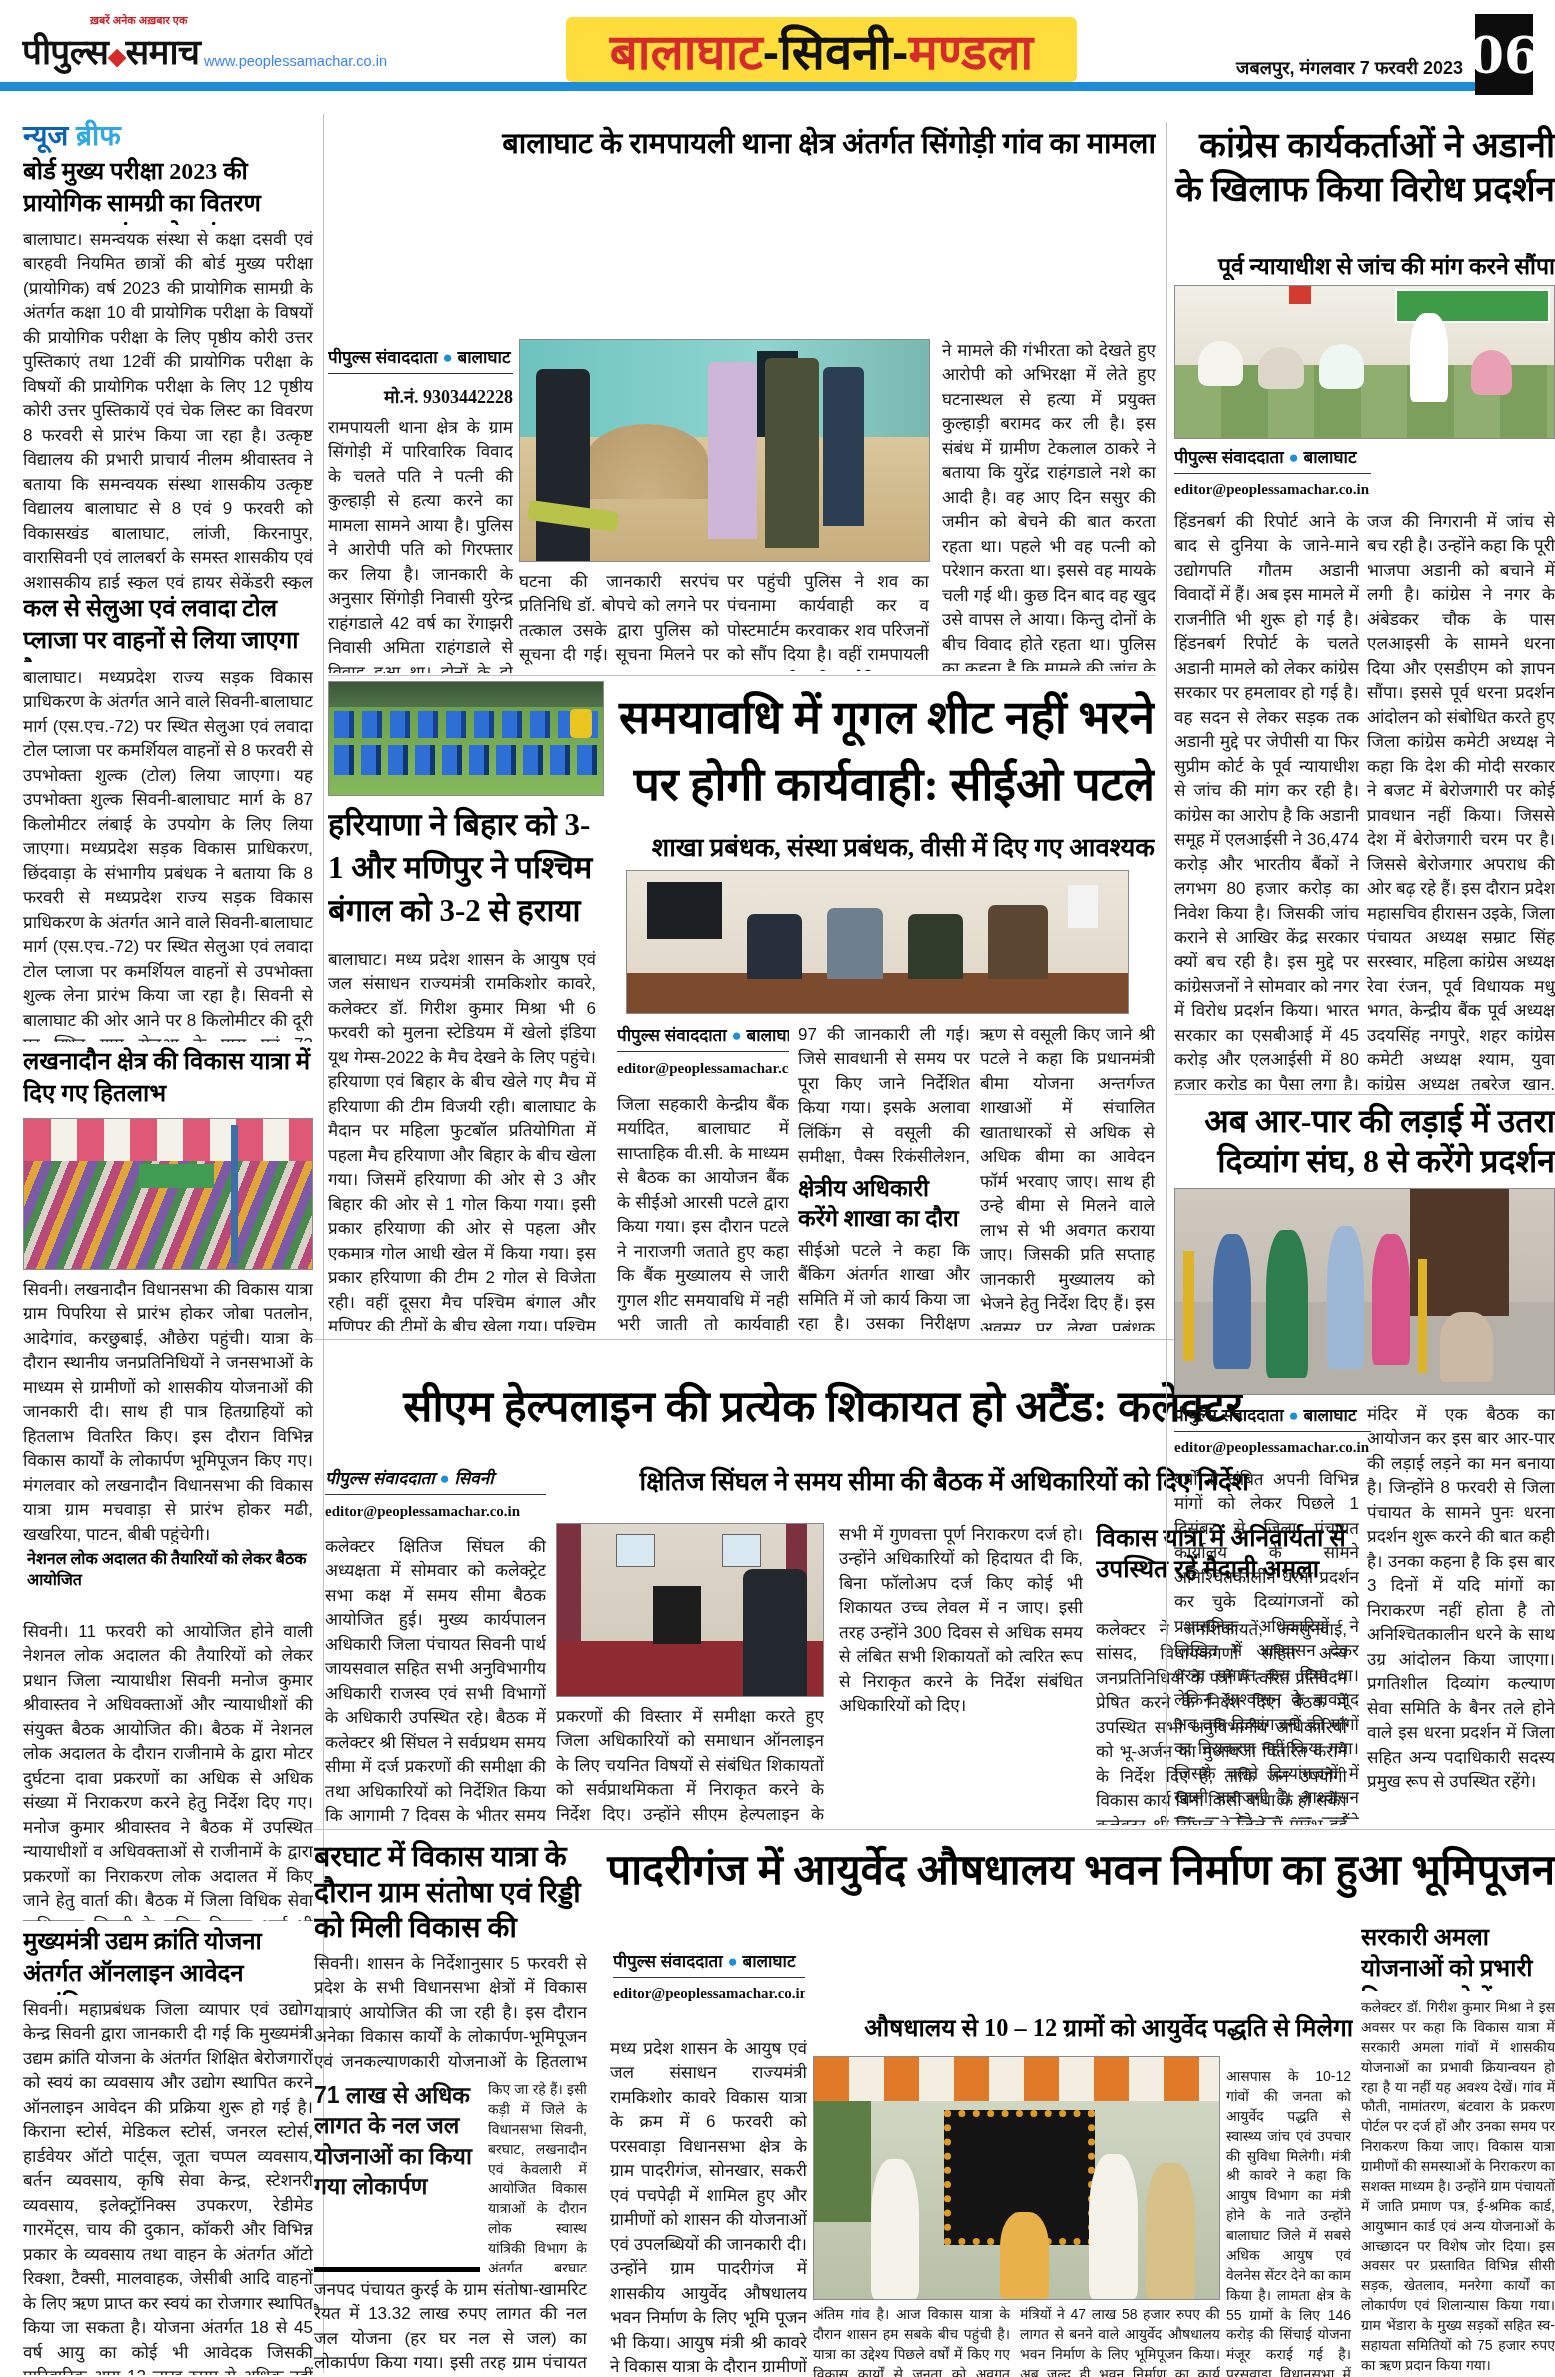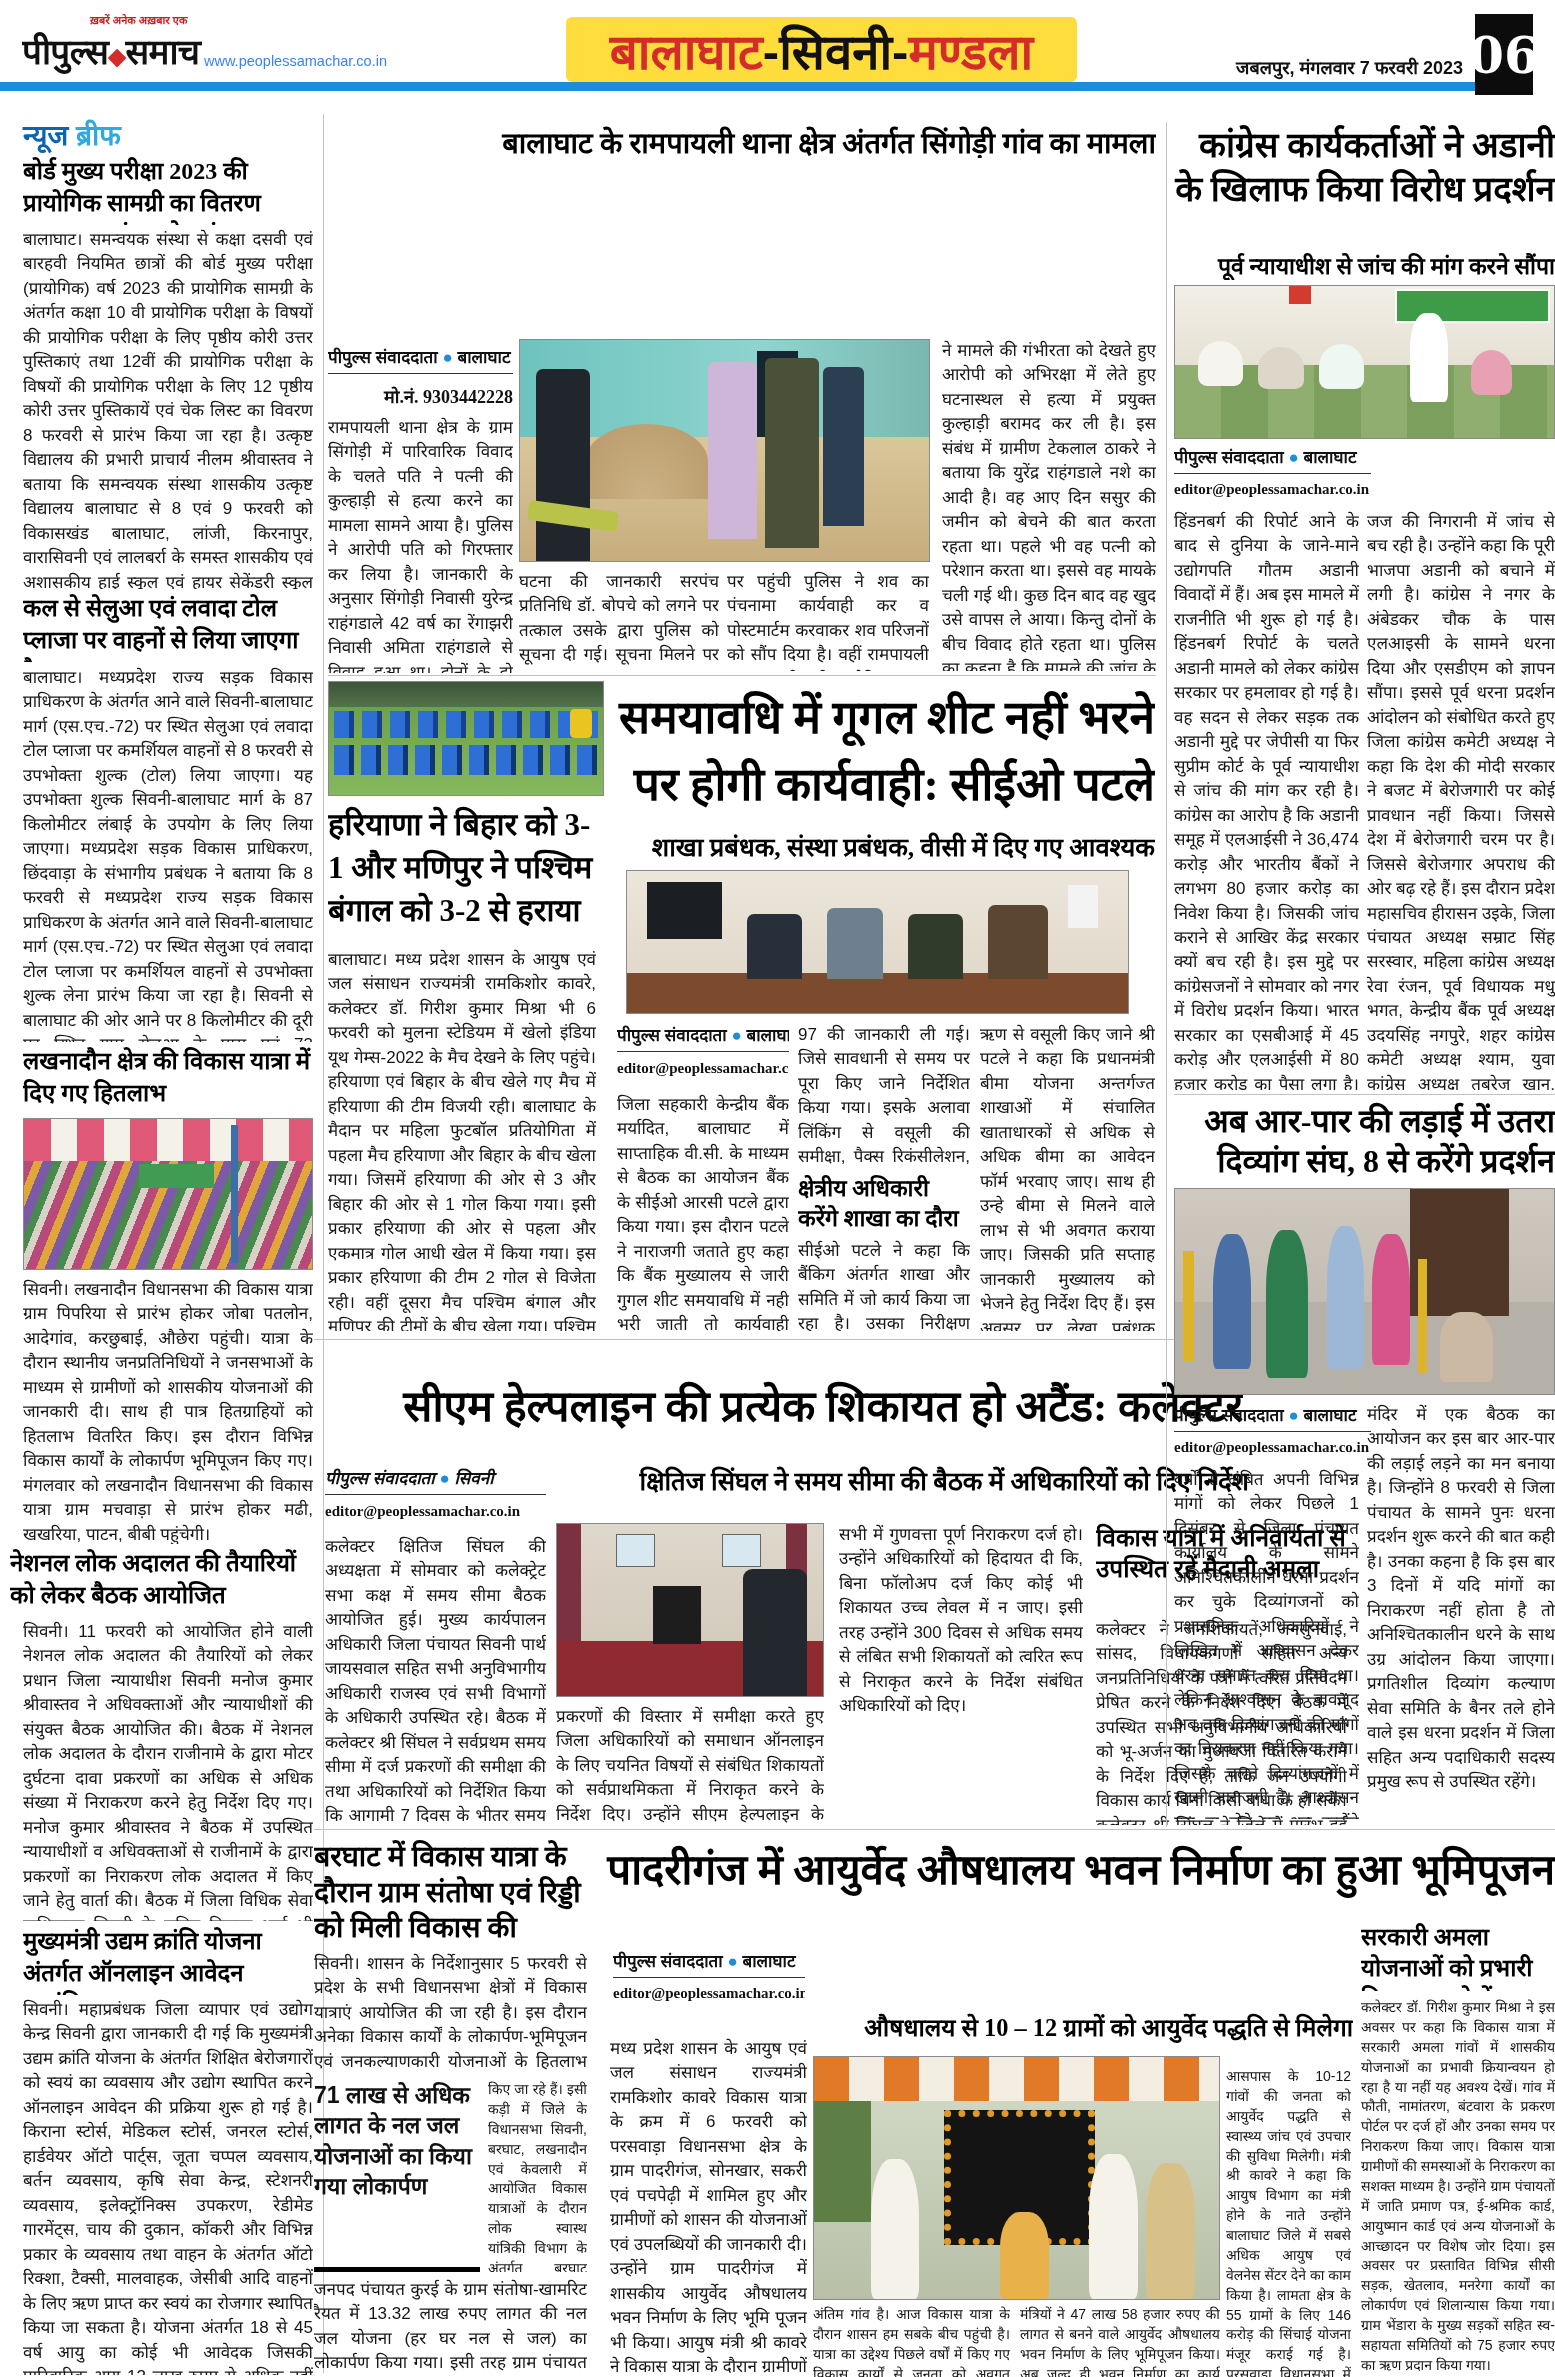--- a/index.html
+++ b/index.html
@@ -57,21 +57,21 @@
 
   <div class="abs hl" style="left:23px;top:1046px;width:290px;height:69px;font-size:24px;line-height:1.32;">लखनादौन क्षेत्र की विकास यात्रा में दिए गए हितलाभ</div>
   <div class="abs photo" style="left:23px;top:1118px;width:290px;height:152px;">
     <div class="ph-el" style="left:0;top:0;width:100%;height:28%;background:repeating-linear-gradient(90deg,#e05878 0 27px,#f4f1e8 27px 53px);"></div>
     <div class="ph-el" style="left:0;top:28%;width:100%;height:72%;background:repeating-linear-gradient(112deg,#b84a79 0 9.3px,#e0a63a 9.3px 17.4px,#7c5aa8 17.4px 27px,#4a8a4f 27px 35px,#d8d2c6 35px 42px);"></div>
     <div class="ph-el" style="left:40%;top:30%;width:26%;height:16%;background:#3f9c52;"></div>
     <div class="ph-el" style="left:72%;top:4%;width:2.4%;height:92%;background:#3d6ea8;"></div>
   </div>
   <div class="abs bt" style="left:23px;top:1278px;width:290px;height:266px;">सिवनी। लखनादौन विधानसभा की विकास यात्रा ग्राम पिपरिया से प्रारंभ होकर जोबा पतलोन, आदेगांव, करछुबाई, औछेरा पहुंची। यात्रा के दौरान स्थानीय जनप्रतिनिधियों ने जनसभाओं के माध्यम से ग्रामीणों को शासकीय योजनाओं की जानकारी दी। साथ ही पात्र हितग्राहियों को हितलाभ वितरित किए। इस दौरान विभिन्न विकास कार्यों के लोकार्पण भूमिपूजन किए गए। मंगलवार को लखनादौन विधानसभा की विकास यात्रा ग्राम मचवाड़ा से प्रारंभ होकर मढी, खखरिया, पाटन, बीबी पहुंचेगी।</div>
 
-  <div class="abs hl" style="left:10px;top:1548px;width:290px;height:69px;font-size:24px;line-height:1.32;">नेशनल लोक अदालत की तैयारियों को लेकर बैठक आयोजित</div>
+  <div class="abs hl" style="left:27px;top:1548px;width:290px;height:69px;font-size:16px;line-height:1.32;">नेशनल लोक अदालत की तैयारियों को लेकर बैठक आयोजित</div>
   <div class="abs bt" style="left:23px;top:1620px;width:290px;height:301px;">सिवनी। 11 फरवरी को आयोजित होने वाली नेशनल लोक अदालत की तैयारियों को लेकर प्रधान जिला न्यायाधीश सिवनी मनोज कुमार श्रीवास्तव ने अधिवक्ताओं और न्यायाधीशों की संयुक्त बैठक आयोजित की। बैठक में नेशनल लोक अदालत के दौरान राजीनामे के द्वारा मोटर दुर्घटना दावा प्रकरणों का अधिक से अधिक संख्या में निराकरण करने हेतु निर्देश दिए गए। मनोज कुमार श्रीवास्तव ने बैठक में उपस्थित न्यायाधीशों व अधिवक्ताओं से राजीनामें के द्वारा प्रकरणों का निराकरण लोक अदालत में किए जाने हेतु वार्ता की। बैठक में जिला विधिक सेवा प्राधिकरण सिवनी के सचिव विकास शर्मा भी उपस्थित रहे। बैठक में सुनील कुमार मिश्र, खालिद मोहतर्रम अहमद एवं जयदीप सोनबर्से न्यायाधीशगण ने भी भाग लिया। तथा अभिभाषकगण भी उपस्थित रहे।</div>
 
   <div class="abs hl" style="left:23px;top:1926px;width:290px;height:69px;font-size:24px;line-height:1.32;">मुख्यमंत्री उद्यम क्रांति योजना अंतर्गत ऑनलाइन आवेदन आमंत्रित</div>
   <div class="abs bt" style="left:23px;top:1998px;width:290px;height:377px;">सिवनी। महाप्रबंधक जिला व्यापार एवं उद्योग केन्द्र सिवनी द्वारा जानकारी दी गई कि मुख्यमंत्री उद्यम क्रांति योजना के अंतर्गत शिक्षित बेरोजगारों को स्वयं का व्यवसाय और उद्योग स्थापित करने ऑनलाइन आवेदन की प्रक्रिया शुरू हो गई है। किराना स्टोर्स, मेडिकल स्टोर्स, जनरल स्टोर्स, हार्डवेयर ऑटो पार्ट्स, जूता चप्पल व्यवसाय, बर्तन व्यवसाय, कृषि सेवा केन्द्र, स्टेशनरी व्यवसाय, इलेक्ट्रॉनिक्स उपकरण, रेडीमेड गारमेंट्स, चाय की दुकान, कॉकरी और विभिन्न प्रकार के व्यवसाय तथा वाहन के अंतर्गत ऑटो रिक्शा, टैक्सी, मालवाहक, जेसीबी आदि वाहनों के लिए ऋण प्राप्त कर स्वयं का रोजगार स्थापित किया जा सकता है। योजना अंतर्गत 18 से 45 वर्ष आयु का कोई भी आवेदक जिसकी पारिवारिक आय 12 लाख रुपए से अधिक नहीं हो और किसी वित्तीय संस्था का डिफाल्टर नहीं हो, वह इस योजना का लाभ ले सकता है। साथ ही उन्हें जिला उद्योग केन्द्र से 3 प्रतिशत ब्याज की दर से छूट के साथ लोन बैंक के माध्यम से प्रदान किया जाएगा।</div>
 
   <div class="abs hl ctr" style="left:328px;top:122px;width:828px;height:36px;font-size:29px;font-weight:800;">बालाघाट के रामपायली थाना क्षेत्र अंतर्गत सिंगोड़ी गांव का मामला</div>
 
   <div class="abs byline" style="left:328px;top:345px;width:185px;">
     <span>पीपुल्स संवाददाता</span>
     <span class="blue-dot">●</span>

